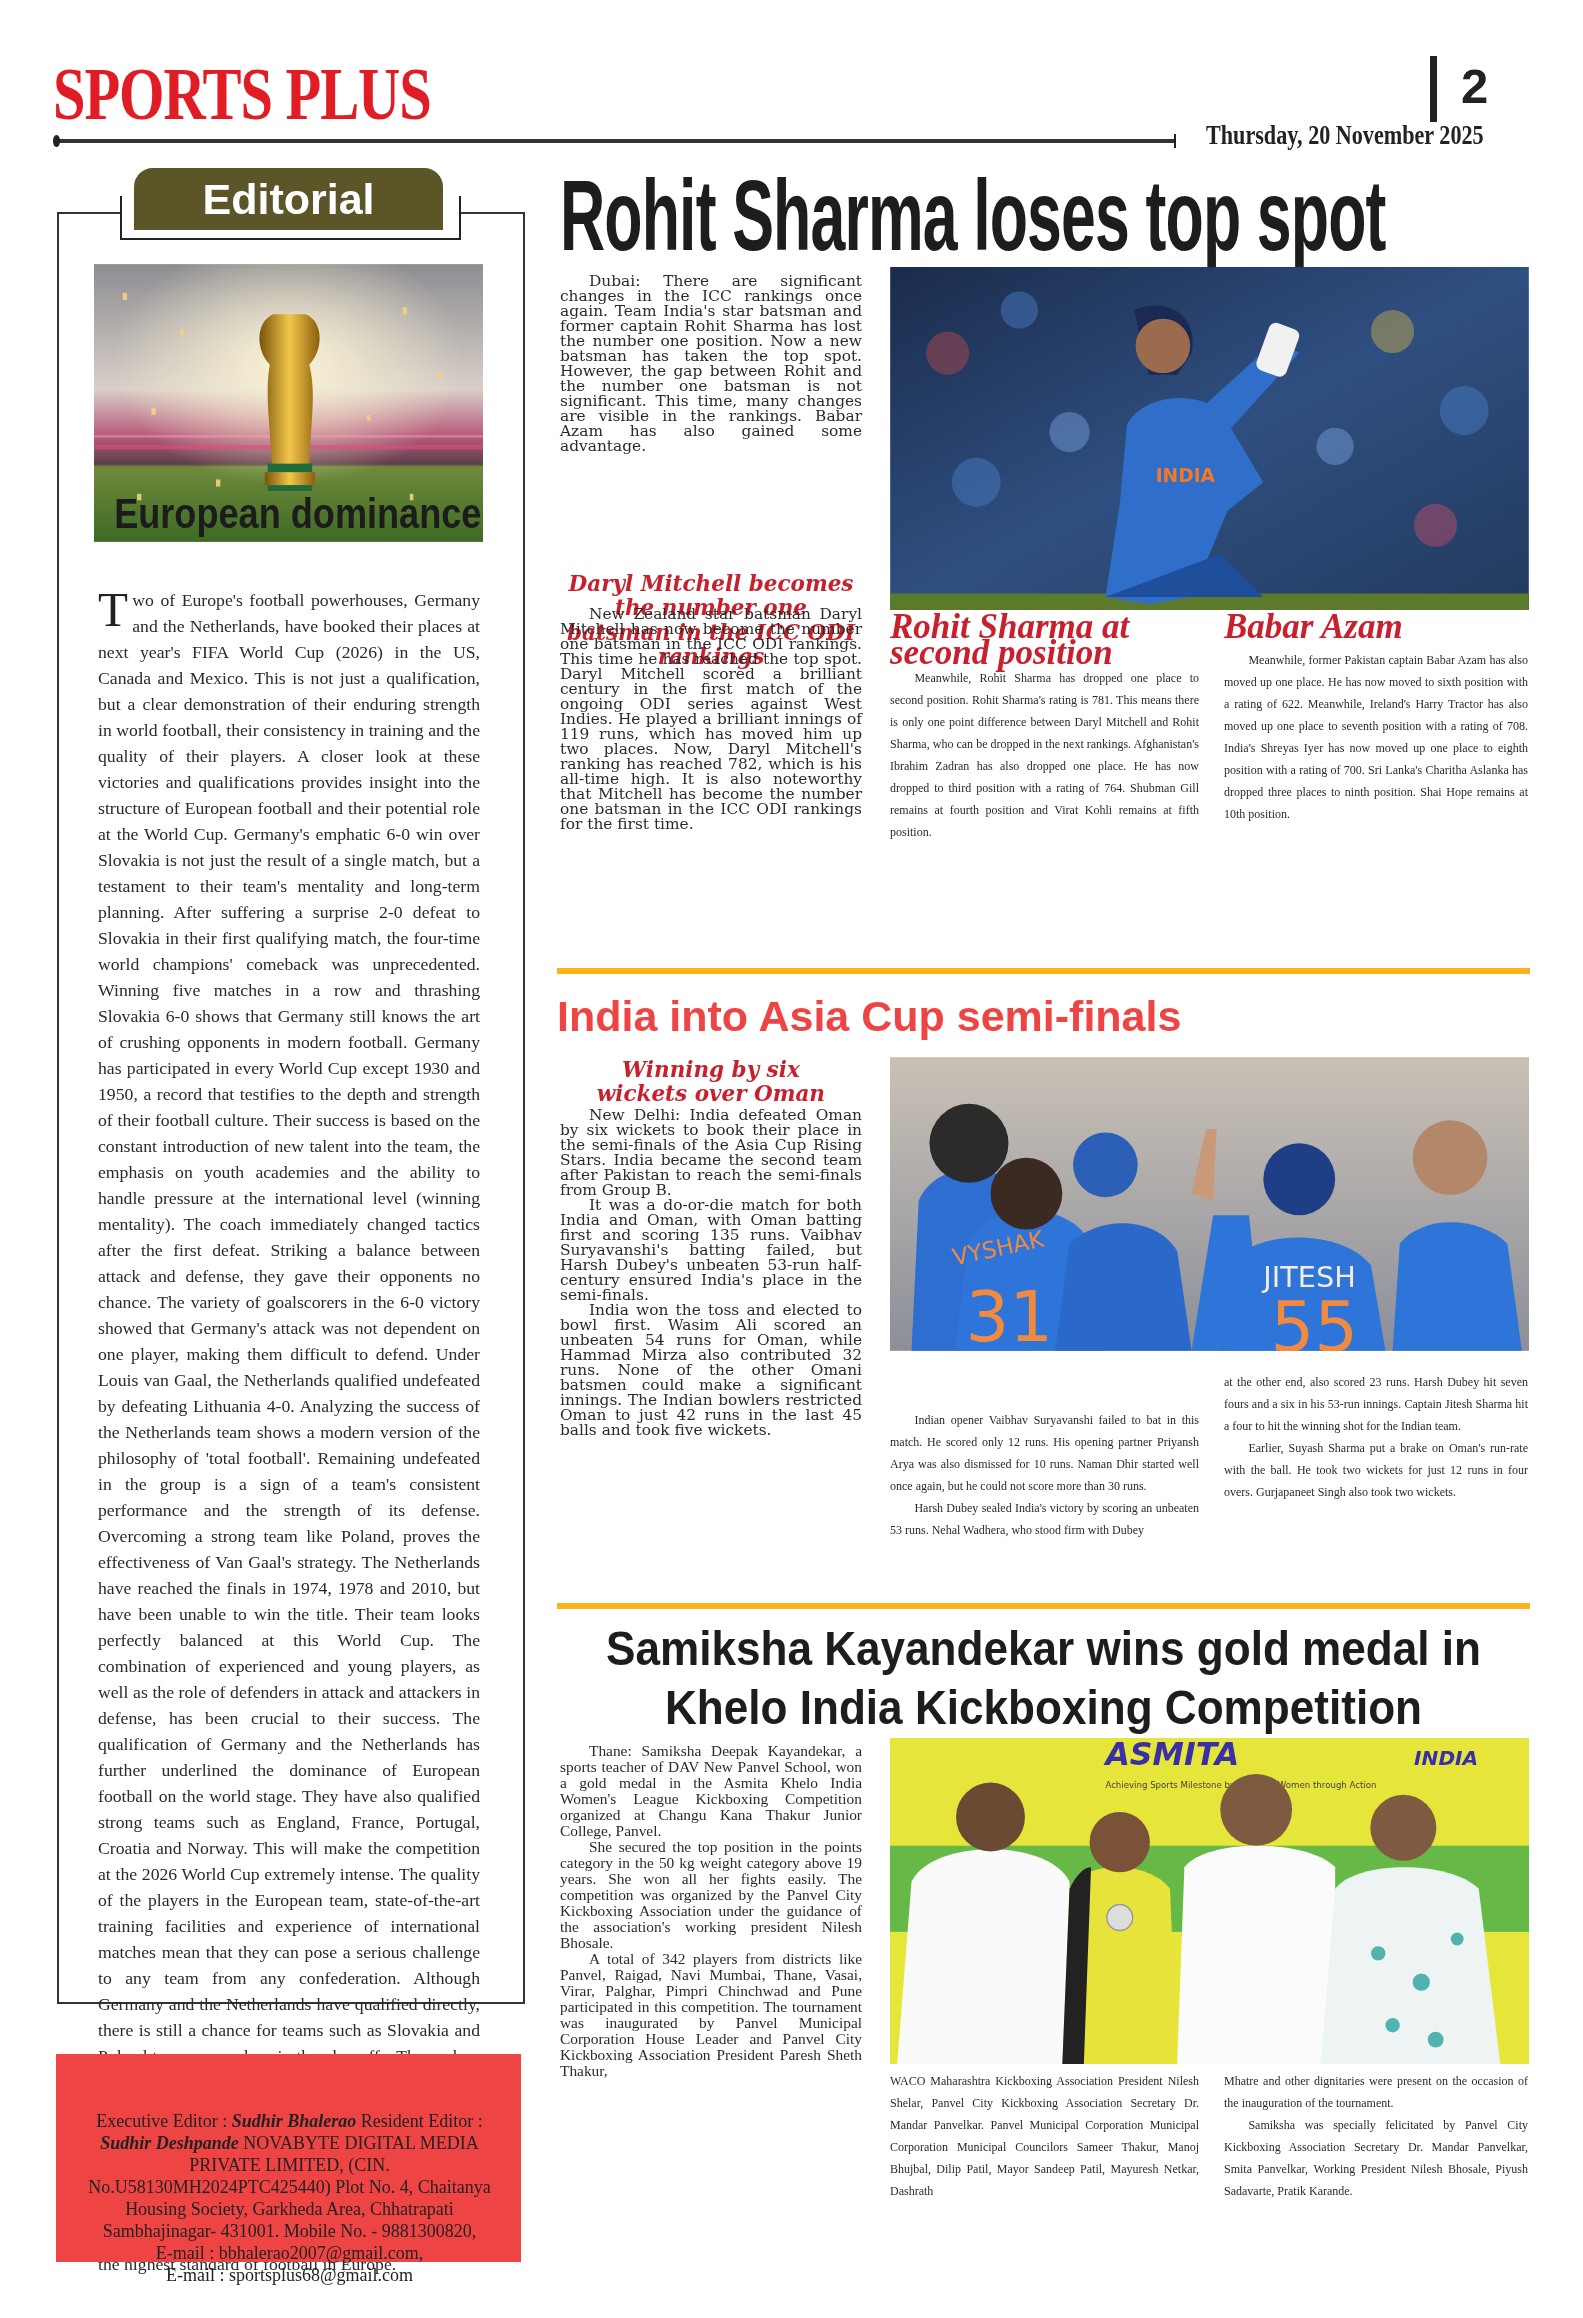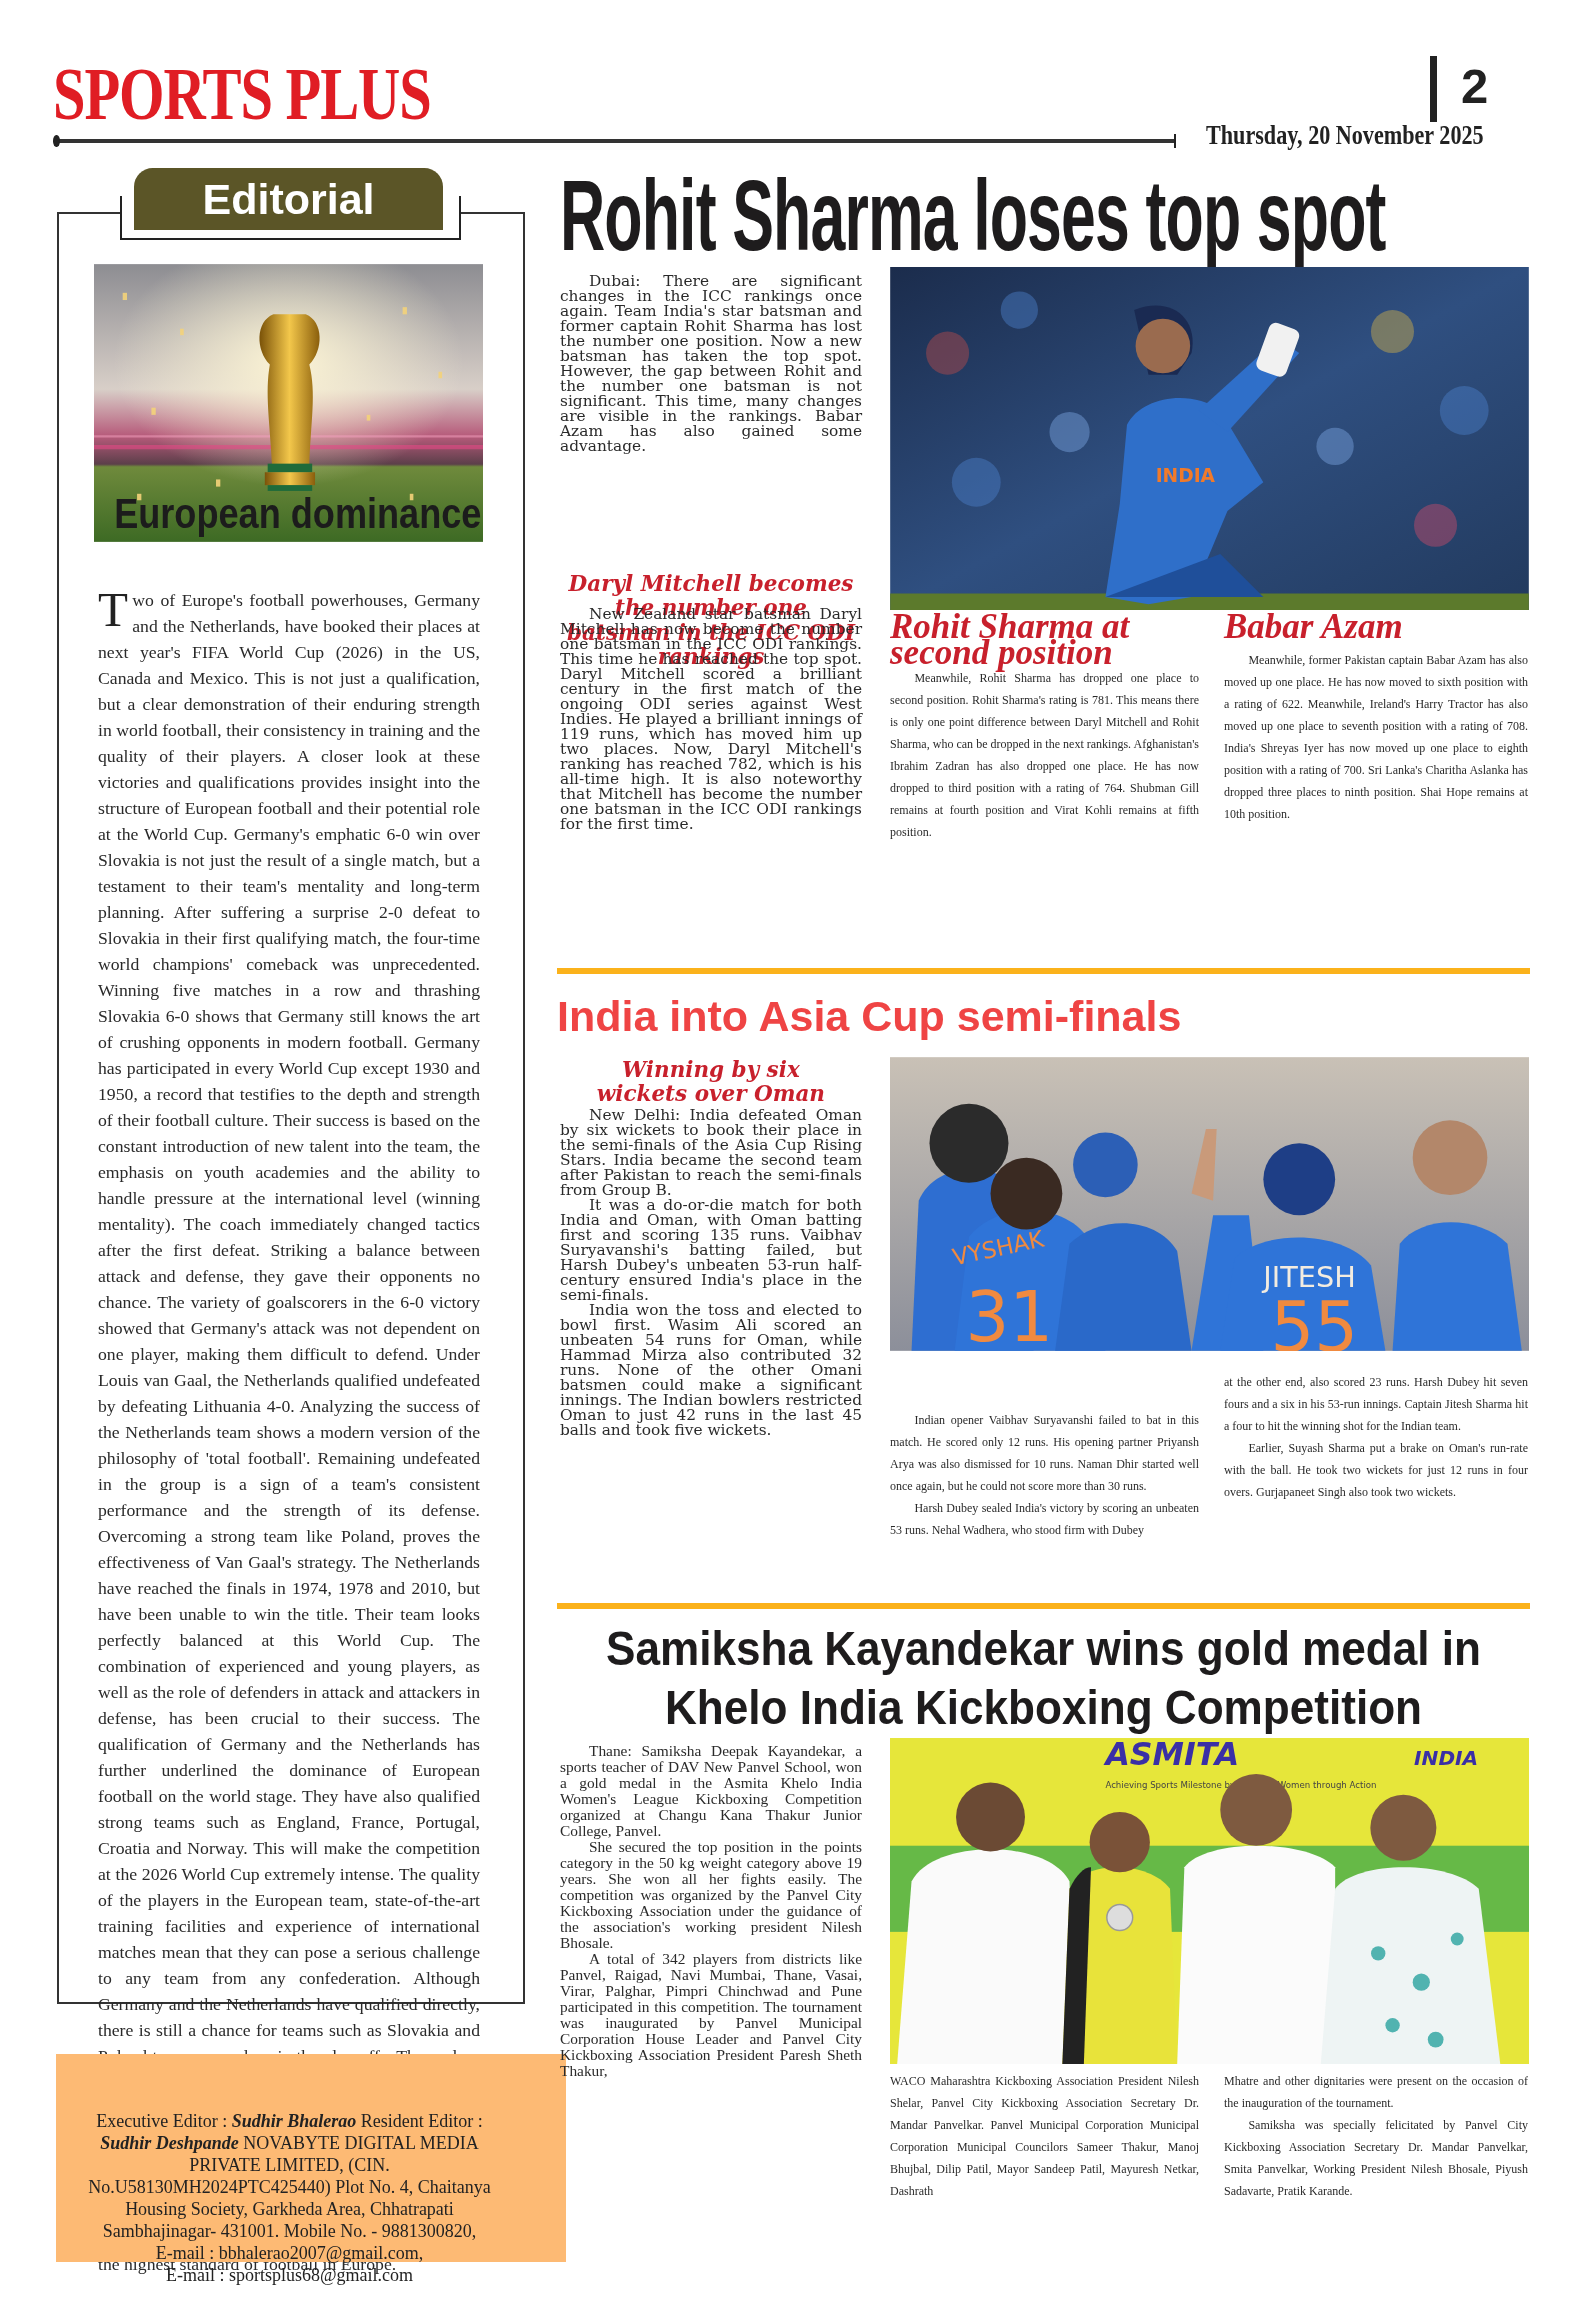--- a/index.html
+++ b/index.html
@@ -18,21 +18,21 @@
   
   #editorial-frame{left:57px;top:212px;width:464px;height:1788px;border:2.2px solid #333;}
   #editorial-tab-frame{left:120px;top:196px;width:337px;height:42px;border-left:2.2px solid #222;border-right:2.2px solid #222;border-bottom:2.2px solid #222;background:#fff;}
   #editorial-tab{left:134px;top:168px;width:309px;height:62px;background:#5b5527;border-radius:18.7px 18.7px 0 0;color:#fff;font-family:"Liberation Sans",sans-serif;font-weight:bold;font-size:43px;line-height:62px;text-align:center;}
   #editorial-image{left:94px;top:264px;width:389px;height:278px;overflow:hidden;}
   #editorial-headline{left:86px;top:493px;width:402px;text-align:center;font-family:"Liberation Sans",sans-serif;font-weight:bold;font-size:42px;line-height:1;color:#1c1c1c;transform:scaleX(0.86);white-space:nowrap;}
   #editorial-body{left:98px;top:587px;width:382px;font-family:"Liberation Serif",serif;font-size:17.7px;line-height:26px;text-align:justify;color:#2a2a2a;hyphens:auto;}
   #editorial-body .dropcap{float:left;font-size:49px;line-height:42px;margin:2.2px 4.3px 0 0;color:#222;}
 
   
-  #credits{left:56px;top:2054px;width:465px;height:208px;background:#fdba74;padding-left:45px;}
+  #credits{left:56px;top:2054px;width:465px;height:208px;background:#ef4444;}
   #credits-text{position:absolute;left:21.5px;top:56px;width:424px;text-align:center;font-family:"Liberation Serif",serif;font-size:18px;line-height:22px;color:#222;}
   #credits-text i{font-weight:bold;}
 
   
   #story1-headline{left:560px;top:165px;width:966px;white-space:nowrap;font-family:"Liberation Sans",sans-serif;font-weight:bold;font-size:101px;line-height:1;color:#1e1c1d;transform:scaleX(0.62);transform-origin:left top;letter-spacing:-1.4px;}
   .col-s{font-family:"Liberation Serif",serif;font-size:12px;line-height:22px;text-align:justify;color:#2a2a2a;}
   .col-s p{margin:0;text-indent:24.4px;}
   .slabp{font-family:"DejaVu Serif",serif;font-size:15.4px;line-height:15px;text-align:justify;color:#2a2a2a;}
   .slabp p{margin:0;text-indent:29px;}
   .subhead-slab{font-family:"DejaVu Serif",serif;font-style:italic;font-weight:bold;color:#c8202c;font-size:21.5px;line-height:24.4px;text-align:center;}

